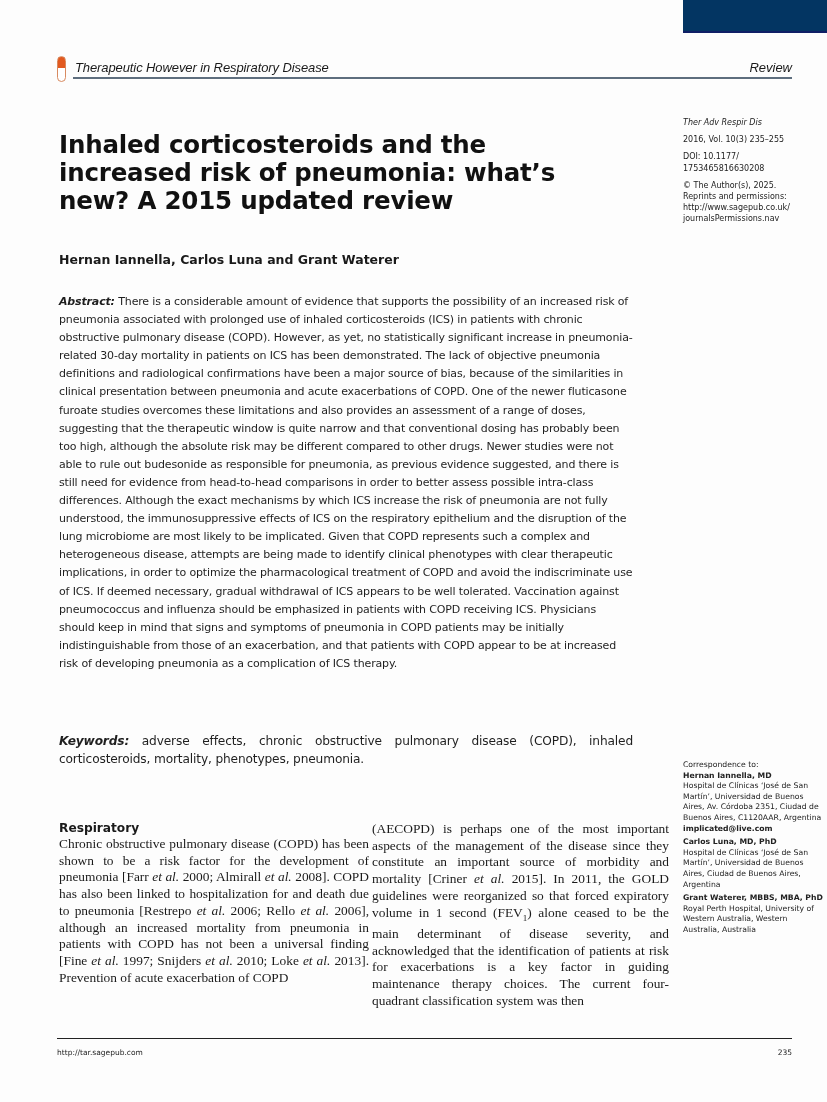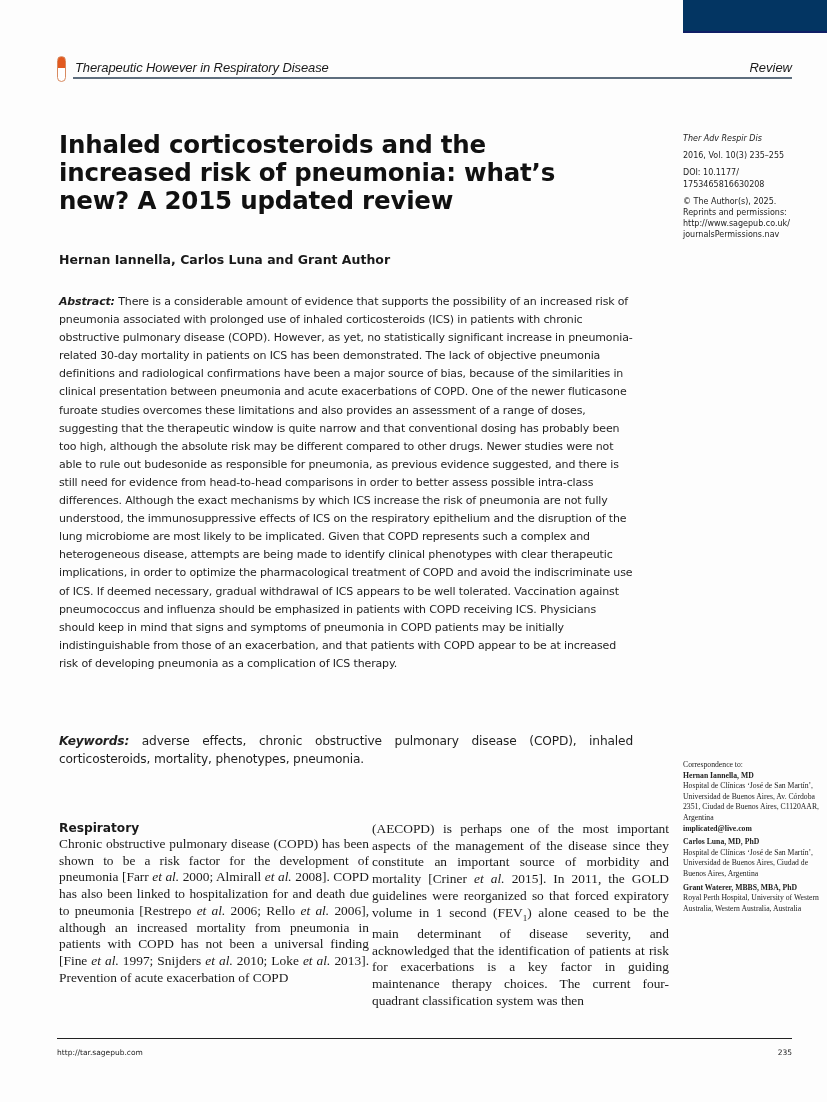--- a/index.html
+++ b/index.html
@@ -8,31 +8,31 @@
   .journal-header { position:absolute; left:57px; top:56px; width:735px; height:24px; }
   .pill-icon { position:absolute; left:0; top:0; width:9px; height:26px; border:1px solid #d88a60; border-radius:5px; background:linear-gradient(#e2591f 0 45%, #fff 45% 100%); box-sizing:border-box; }
   .journal-name { position:absolute; left:18px; top:4px; font-style:italic; font-size:13px; font-family:"Liberation Sans", sans-serif; color:#1a1a1a; letter-spacing:-0.1px; }
   .article-type { position:absolute; right:0; top:4px; font-style:italic; font-size:13px; font-family:"Liberation Sans", sans-serif; color:#1a1a1a; }
   .header-rule { position:absolute; left:16px; right:0; top:21px; height:2px; background:#5e6e7e; }
   .header-band { position:absolute; left:16px; right:0; top:2px; height:19px; background:#fdfbf6; z-index:-1; }
 
   .title { position:absolute; left:59px; top:131px; width:560px; font-family:"DejaVu Sans", sans-serif; font-weight:bold; font-size:24.5px; line-height:28px; color:#111; letter-spacing:-0.2px; }
   .authors { position:absolute; left:59px; top:252px; font-family:"DejaVu Sans", sans-serif; font-weight:bold; font-size:12.5px; color:#1a1a1a; }
 
-  .meta { position:absolute; left:683px; top:133px; width:140px; font-family:"DejaVu Sans", sans-serif; font-size:8px; line-height:11.2px; color:#222; }
+  .meta { position:absolute; left:683px; top:117px; width:140px; font-family:"DejaVu Sans", sans-serif; font-size:8px; line-height:11.2px; color:#222; }
   .meta p { margin:0 0 6px 0; }
   .meta .it { font-style:italic; }
 
   .abstract { position:absolute; left:59px; top:293px; width:574px; font-family:"DejaVu Sans", sans-serif; font-size:11px; line-height:18.1px; color:#1f1f1f; letter-spacing:-0.15px; }
   .abstract .lbl { font-weight:bold; font-style:italic; }
   .keywords { position:absolute; left:59px; top:732px; width:574px; font-family:"DejaVu Sans", sans-serif; font-size:12.2px; line-height:18.1px; color:#1f1f1f; text-align:justify; letter-spacing:-0.15px; }
   .keywords .lbl { font-weight:bold; font-style:italic; }
 
   .corr { position:absolute; left:683px; top:760px; width:142px; font-family:"DejaVu Sans", sans-serif; font-size:7.7px; line-height:10.6px; color:#222; }
-  .corr p { margin:0 0 3px 0;font-family:Liberation Serif, serif; }
+  .corr p { margin:0 0 3px 0; }
   .corr .b { font-weight:bold; }
 
   .col { position:absolute; top:820px; width:310px; font-family:"Liberation Serif", serif; font-size:13.4px; line-height:16.7px; color:#1a1a1a; text-align:justify; }
   .col.left { left:59px; }
   .col.right { left:372px; top:821px; width:297px; }
   .section-head { font-family:"DejaVu Sans", sans-serif; font-weight:bold; font-size:12.2px; line-height:16px; margin:0; }
   .col p { margin:0; }
   .col i { font-style:italic; }
 
   .footer-rule { position:absolute; left:57px; top:1038px; width:735px; height:1px; background:#222; }
@@ -46,21 +46,21 @@
 
 <div class="journal-header">
   <div class="header-band"></div>
   <div class="pill-icon"></div>
   <span class="journal-name">Therapeutic However in Respiratory Disease</span>
   <span class="article-type">Review</span>
   <div class="header-rule"></div>
 </div>
 
 <h1 class="title" style="margin:0;">Inhaled corticosteroids and the increased risk of pneumonia: what’s new? A 2015 updated review</h1>
-<div class="authors">Hernan Iannella, Carlos Luna and Grant Author</div>
+<div class="authors">Hernan Iannella, Carlos Luna and Grant Waterer</div>
 
 <div class="meta">
   <p class="it">Ther Adv Respir Dis</p>
   <p>2016, Vol. 10(3) 235–255</p>
   <p style="margin-bottom:6px;">
     <span>DOI: 10.1177/</span><br>
     <span>1753465816630208</span>
   </p>
   <p>
     <span>© The Author(s), 2025.</span><br>

